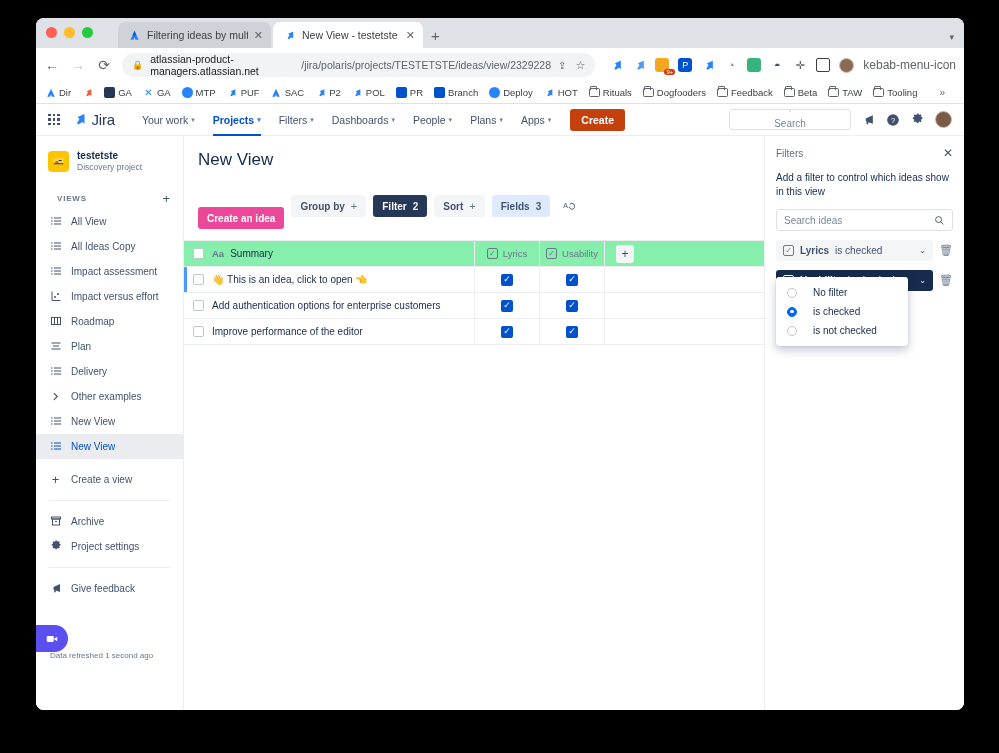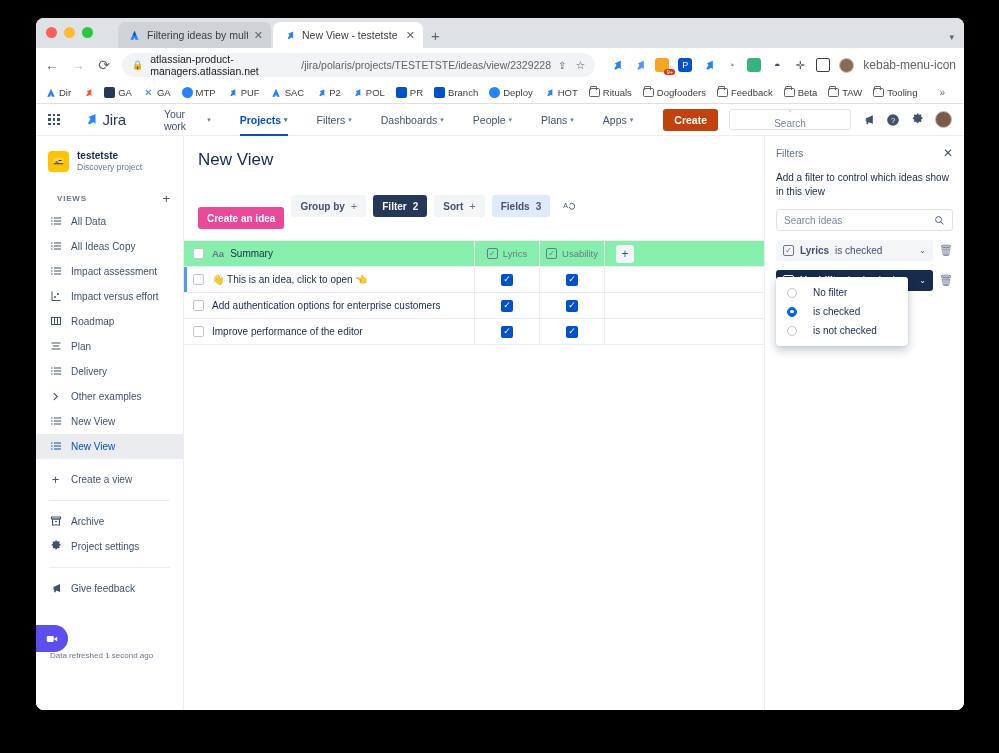--- a/index.html
+++ b/index.html
@@ -79,21 +79,21 @@
   .bm-folder::before { content:''; position:absolute; top:-3px; left:0; width:5px; height:3px; border:1.3px solid #5f6368; border-bottom:none; border-radius:1.5px 1.5px 0 0;}
   .bm-spacer { flex: 1; }
   .bm-overflow { color: #5f6368; font-size: 10px; }
   .bm-div { width:1px; height: 13px; background: #e0e0e0; }
 
   
   .page { position: relative; height: calc(692px - 30px - 34px - 22px); background: #fff; }
 
   .jira-nav {
     height: 32px; background: #fff; border-bottom: 1px solid #ebedf0;
-    display: flex; align-items: center; padding: 0 12px; gap: 11px;
+    display: flex; align-items: center; padding: 0 12px; gap: 0;
   }
   .grid-ico { display: grid; grid-template-columns: repeat(3,2.5px); gap: 2px; margin-right: 12px; }
   .grid-ico i { width: 2.5px; height: 2.5px; background: #42526e; display:block;}
   .jira-logo { display: flex; align-items: center; gap: 5px; margin-right: 18px; }
   .jira-word { font-size: 15px; color: #253858; font-weight: 400; letter-spacing: -.2px;}
   .navitem {
     font-size: 10.5px; color: #42526e; padding: 0 9px; height: 32px;
     display: flex; align-items: center; gap: 3px; position: relative;
   }
   .navitem.active { color: #0052cc; font-weight: 600; }
@@ -535,21 +535,21 @@
                   <g fill="#42526e">
                     <rect x="2" y="5" width="3" height="2"></rect>
                     <rect x="2" y="11" width="3" height="2"></rect>
                     <rect x="2" y="17" width="3" height="2"></rect>
                     <rect x="8" y="5" width="14" height="2"></rect>
                     <rect x="8" y="11" width="14" height="2"></rect>
                     <rect x="8" y="17" width="14" height="2"></rect>
                   </g>
                 </svg>
               </span>
-            <span>All Data</span>
+            <span>All View</span>
           </div>
           <div class="side-item">
             <span class="side-ico">
                 <svg width="12" height="12" viewBox="0 0 24 24">
                   <g fill="#42526e">
                     <rect x="2" y="5" width="3" height="2"></rect>
                     <rect x="2" y="11" width="3" height="2"></rect>
                     <rect x="2" y="17" width="3" height="2"></rect>
                     <rect x="8" y="5" width="14" height="2"></rect>
                     <rect x="8" y="11" width="14" height="2"></rect>

